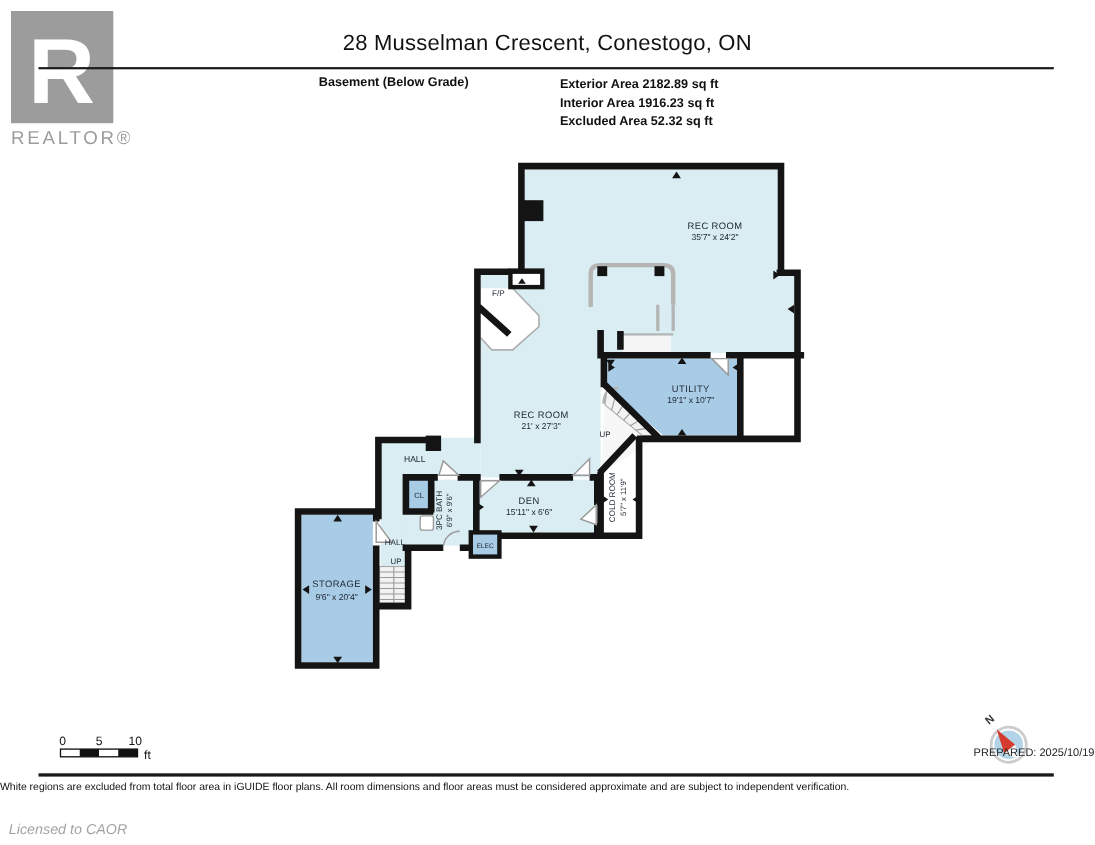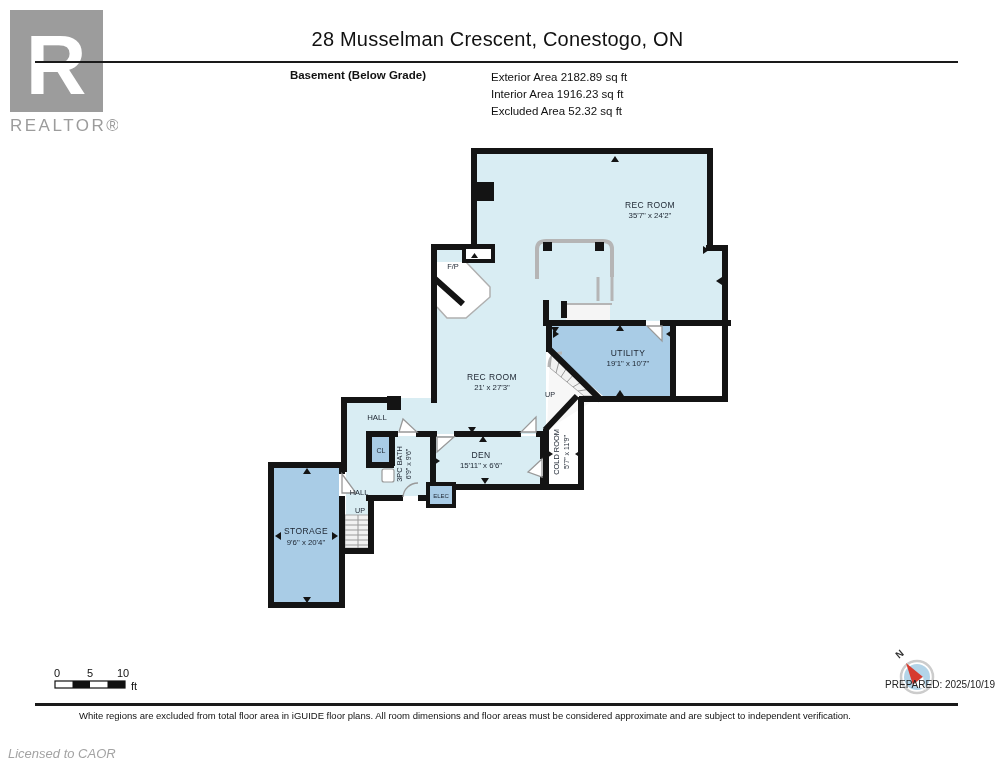--- a/index.html
+++ b/index.html
@@ -3,25 +3,25 @@
 <meta charset="utf-8">
 <style>
   html,body{margin:0;padding:0;background:#ffffff;}
   #page{position:relative;width:995px;height:768px;background:#fff;overflow:hidden;
         font-family:"Liberation Sans", sans-serif;}
   .abs{position:absolute;}
   #title{top:28px;left:0;width:995px;text-align:center;font-size:20px;font-weight:normal;
          color:#111;letter-spacing:.2px;}
   #header-rule{top:61px;left:35px;width:923px;height:2px;background:#1a1a1a;}
   #floor-label{top:69px;left:0;width:426px;text-align:right;font-size:11.5px;font-weight:bold;color:#111;}
-  #area-lines{top:69px;left:491px;font-size:11.5px;color:#111;line-height:17px;}
+  #area-lines{top:69px;left:509px;font-size:11.5px;color:#111;line-height:17px;font-weight:bold;}
   #logo{top:6px;left:8px;width:110px;height:130px;}
   #license{top:746px;left:8px;font-size:13px;color:#a3a3a3;font-style:italic;}
   #footer-rule{top:703px;left:35px;width:923px;height:3px;background:#1a1a1a;}
-  #disclaimer{top:710px;left:0;width:851px;text-align:right;font-size:9.5px;color:#111;}
+  #disclaimer{top:710px;left:0;width:851px;text-align:left;font-size:9.5px;color:#111;}
   #prepared{top:679px;left:0;width:995px;text-align:right;font-size:10px;color:#222;}
   svg text{font-family:"Liberation Sans", sans-serif;}
 </style>
 </head>
 <body>
 
 <div id="page">
 
   <svg id="logo" class="abs" viewBox="0 0 110 130">
     <rect x="2" y="4" width="93" height="102" fill="#9c9c9c"></rect>

